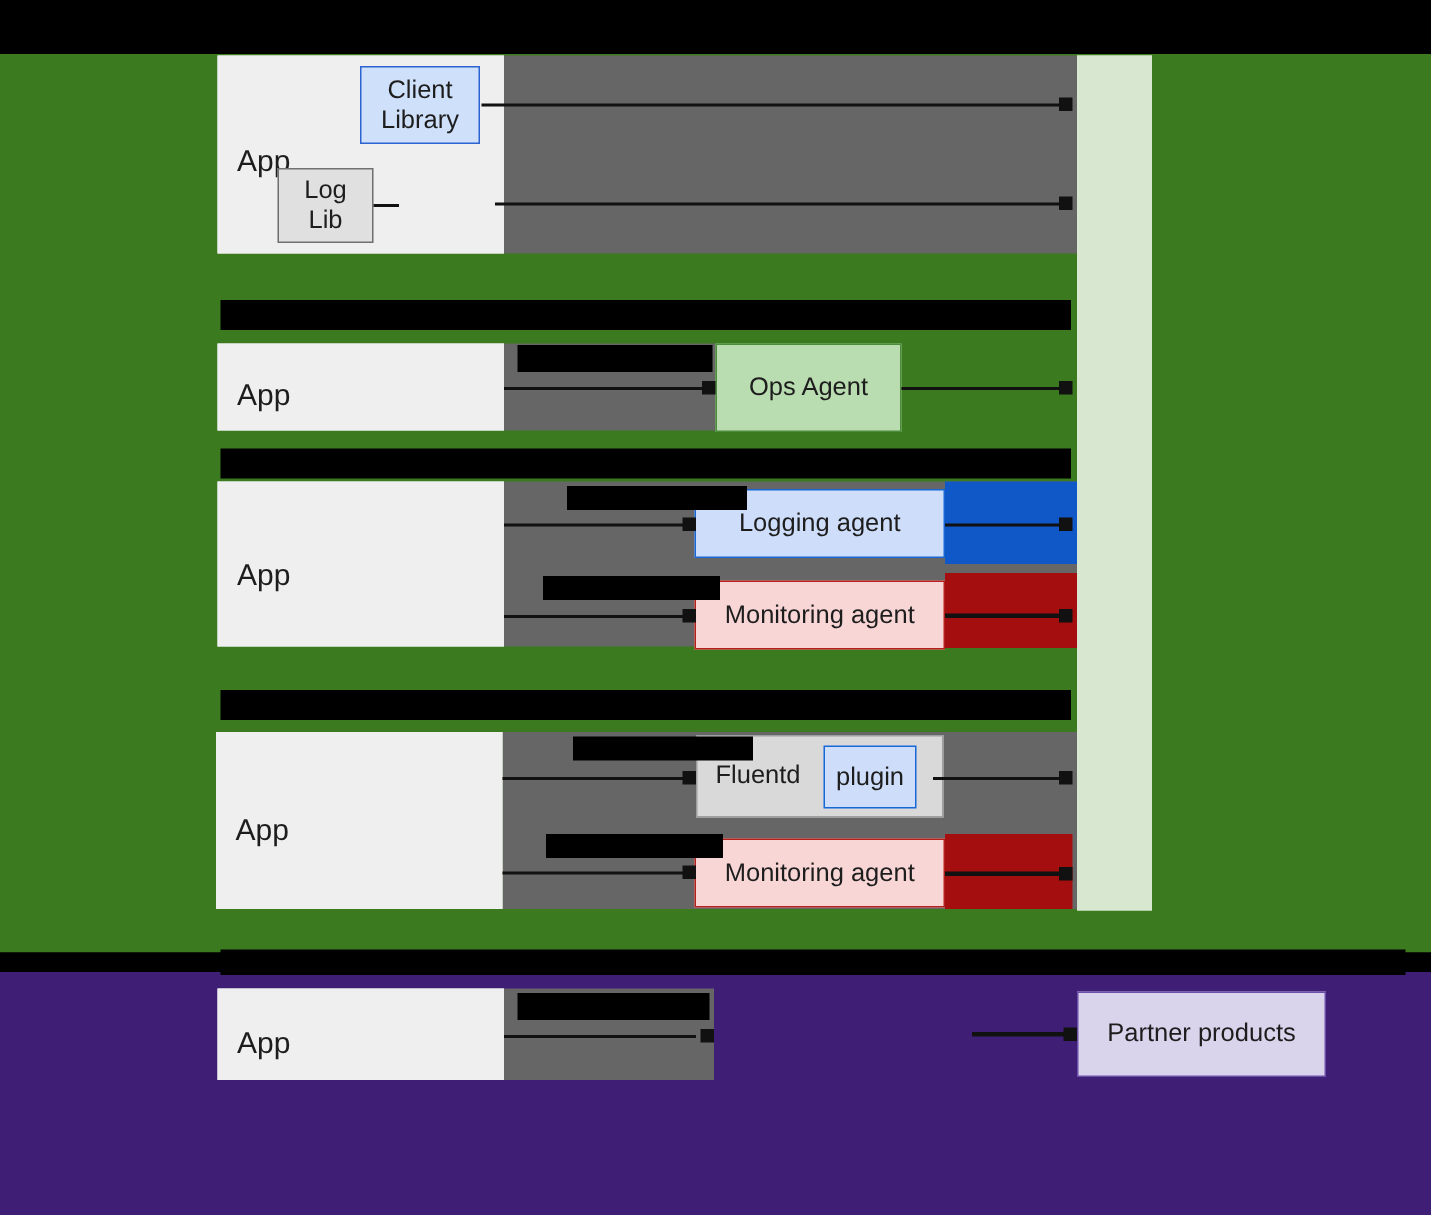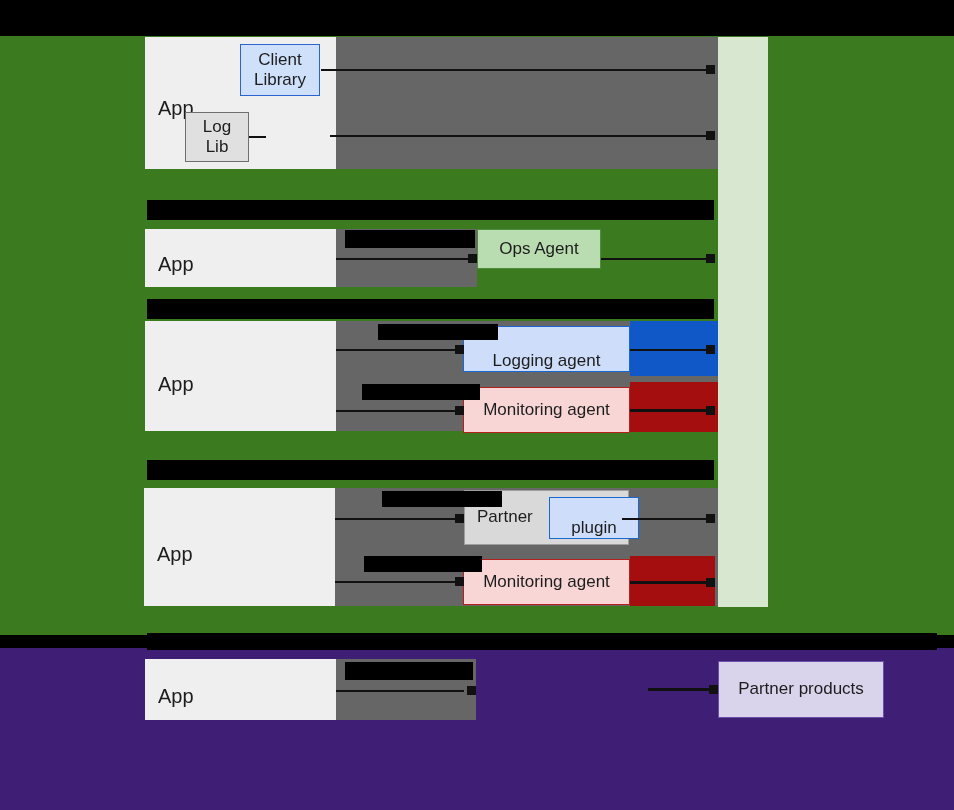--- a/index.html
+++ b/index.html
@@ -38,21 +38,21 @@
     border:1px solid #efefef;
     font-size:20px;
     align-items:center;
     padding-top:0;
   }
   .app-box .lbl{margin-top:0;}
 
   .plain-box{background:#e0e0e0;border:1px solid #707070;}
   .blue-box{background:#cfe0fb;border:1.5px solid #2b63d0;}
   .greenish-box{background:#b9dcb0;border:1.5px solid #4d8c3c;}
-  .lightblue-box{background:#ceddf9;border:1.5px solid #1967d2;align-items:flex-end;}
+  .lightblue-box{background:#ceddf9;border:1.5px solid #1967d2;}
   .pink-box{background:#f9d6d6;border:1.5px solid #b5201c;}
   .grey-box{background:#d9d9d9;border:1.5px solid #9e9e9e;}
   .lav-box{background:#dad3ec;border:1.5px solid #6a4ea8;}
 
   
   .redact-black{position:absolute;background:#000000;z-index:8;}
   .redact-grey{position:absolute;background:#666666;z-index:4;}
   .redact-blue{position:absolute;background:#1057c8;z-index:4;}
   .redact-red{position:absolute;background:#a50e0e;z-index:4;}
 
@@ -111,21 +111,21 @@
 
   <div class="redact-black" style="left:147px;top:200px;width:567px;height:20px;"></div>
 
   <div class="node app-box" style="left:145px;top:229px;width:191px;height:58px;">
     <span class="lbl" style="margin-top:14px;">App</span>
   </div>
 
   <div class="redact-grey" style="left:336px;top:229px;width:141px;height:58px;"></div>
   <div class="redact-black" style="left:345px;top:230px;width:130px;height:18px;"></div>
 
-  <div class="node greenish-box" style="left:477px;top:229px;width:124px;height:40px;justify-content:center;padding-left:0;">
+  <div class="node greenish-box" style="left:477px;top:229px;width:124px;height:59px;justify-content:center;padding-left:0;">
     <span style="width:100%;text-align:center;">Ops Agent</span>
   </div>
 
   <div class="hline" style="left:336px;top:258px;width:135px;"></div>
   <div class="arrowhead" style="left:468px;top:254px;"></div>
 
   <div class="hline" style="left:601px;top:258px;width:108px;"></div>
   <div class="arrowhead" style="left:706px;top:254px;"></div>
 
   <div class="redact-black" style="left:147px;top:299px;width:567px;height:20px;"></div>
@@ -169,24 +169,24 @@
   </div>
 
   <div class="redact-grey" style="left:335px;top:488px;width:383px;height:118px;"></div>
 
   <div class="redact-red" style="left:630px;top:556px;width:85px;height:50px;"></div>
 
   <div class="redact-black" style="left:382px;top:491px;width:120px;height:16px;"></div>
   <div class="redact-black" style="left:364px;top:556px;width:118px;height:16px;"></div>
 
   <div class="node grey-box" style="left:464px;top:490px;width:165px;height:55px;padding-left:12px;">
-    <span>Partner</span>
-  </div>
-
-  <div class="node lightblue-box" style="left:549px;top:497px;width:90px;height:42px;justify-content:center;padding-left:0;">
+    <span>Fluentd</span>
+  </div>
+
+  <div class="node lightblue-box" style="left:549px;top:497px;width:62px;height:42px;justify-content:center;padding-left:0;">
     <span style="width:100%;text-align:center;">plugin</span>
   </div>
 
   <div class="node pink-box" style="left:463px;top:559px;width:167px;height:46px;justify-content:center;padding-left:0;">
     <span style="width:100%;text-align:center;">Monitoring agent</span>
   </div>
 
   <div class="hline" style="left:335px;top:518px;width:123px;"></div>
   <div class="arrowhead" style="left:455px;top:514px;"></div>
 

